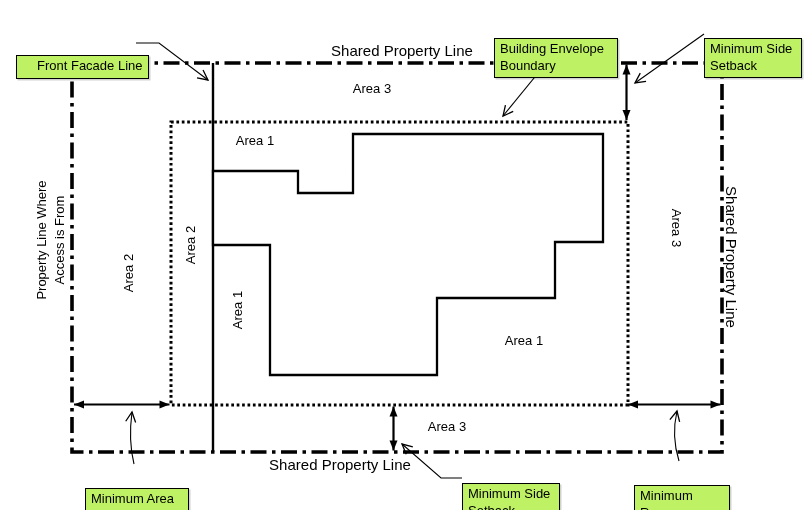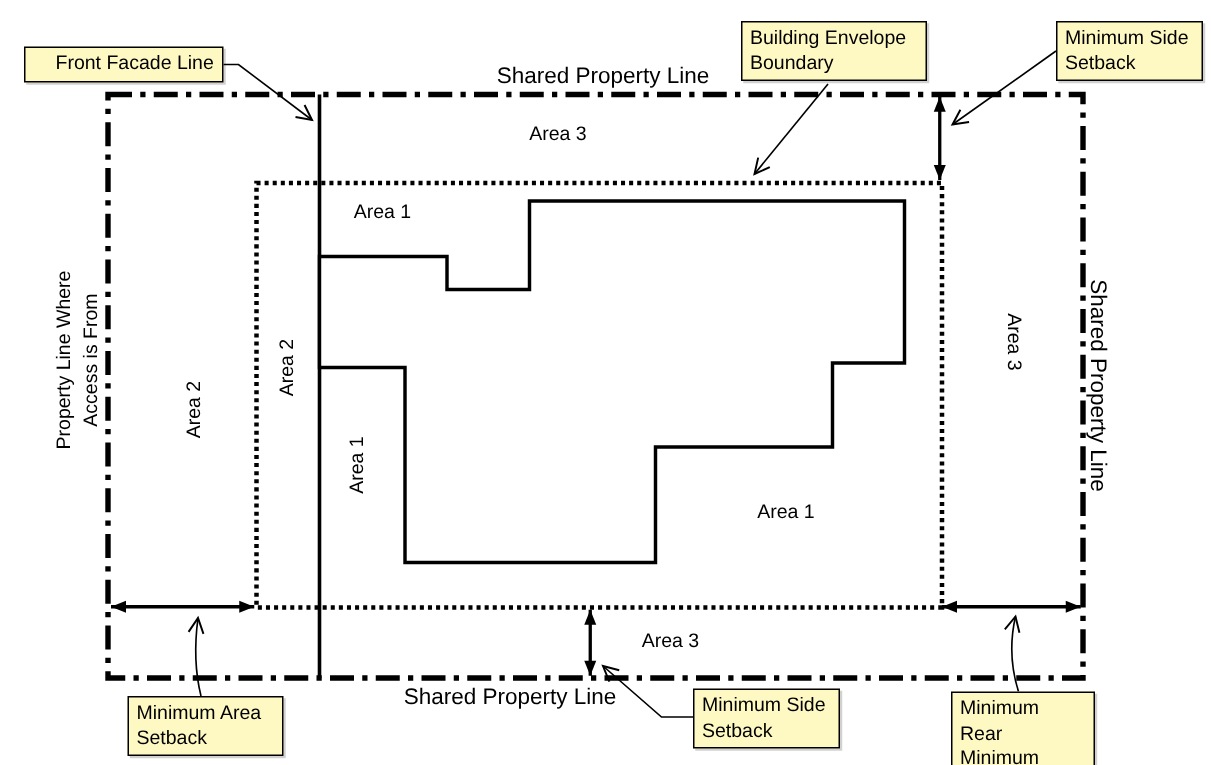--- a/index.html
+++ b/index.html
@@ -8,23 +8,24 @@
     font-family:"Liberation Sans",sans-serif;color:#000;
   }
   .stage svg{position:absolute;left:0;top:0;}
   .lbl{position:absolute;white-space:nowrap;transform:translate(-50%,-50%);
        font-size:13px;color:#000;line-height:1.2;}
   .lbl.big{font-size:15px;}
   .lbl.ccw{transform:translate(-50%,-50%) rotate(-90deg);}
   .lbl.cw{transform:translate(-50%,-50%) rotate(90deg);}
   .lbl.multi{white-space:pre-line;text-align:center;line-height:1.35;}
   .callout{
-    position:absolute;background:#fef9c3;border:1.4px solid #000;
+    position:absolute;background:#bef264;border:1.4px solid #000;
     padding:2px 5px 3px 5px;font-size:13px;line-height:1.28;color:#000;
     box-shadow:1.5px 1.5px 0 rgba(0,0,0,0.18);
+    margin-top:24px;
   }
   .callout.nw{white-space:nowrap;padding-left:20px;}
 </style>
 </head>
 <body>
 
 <div class="stage">
 
   <svg width="807" height="510" viewBox="0 0 807 510">
     <defs>

